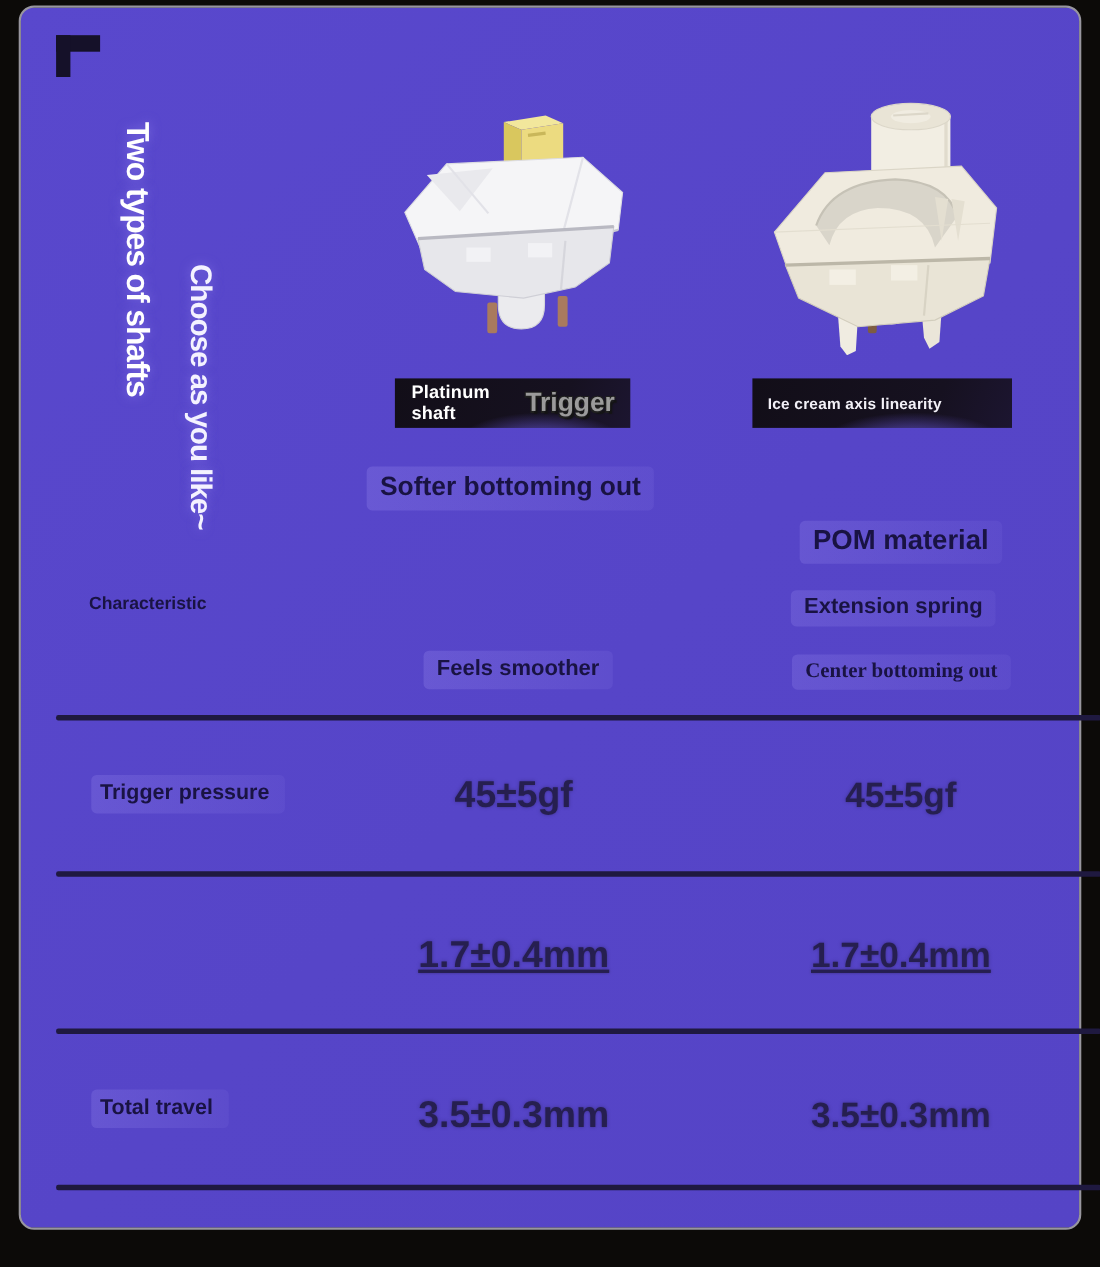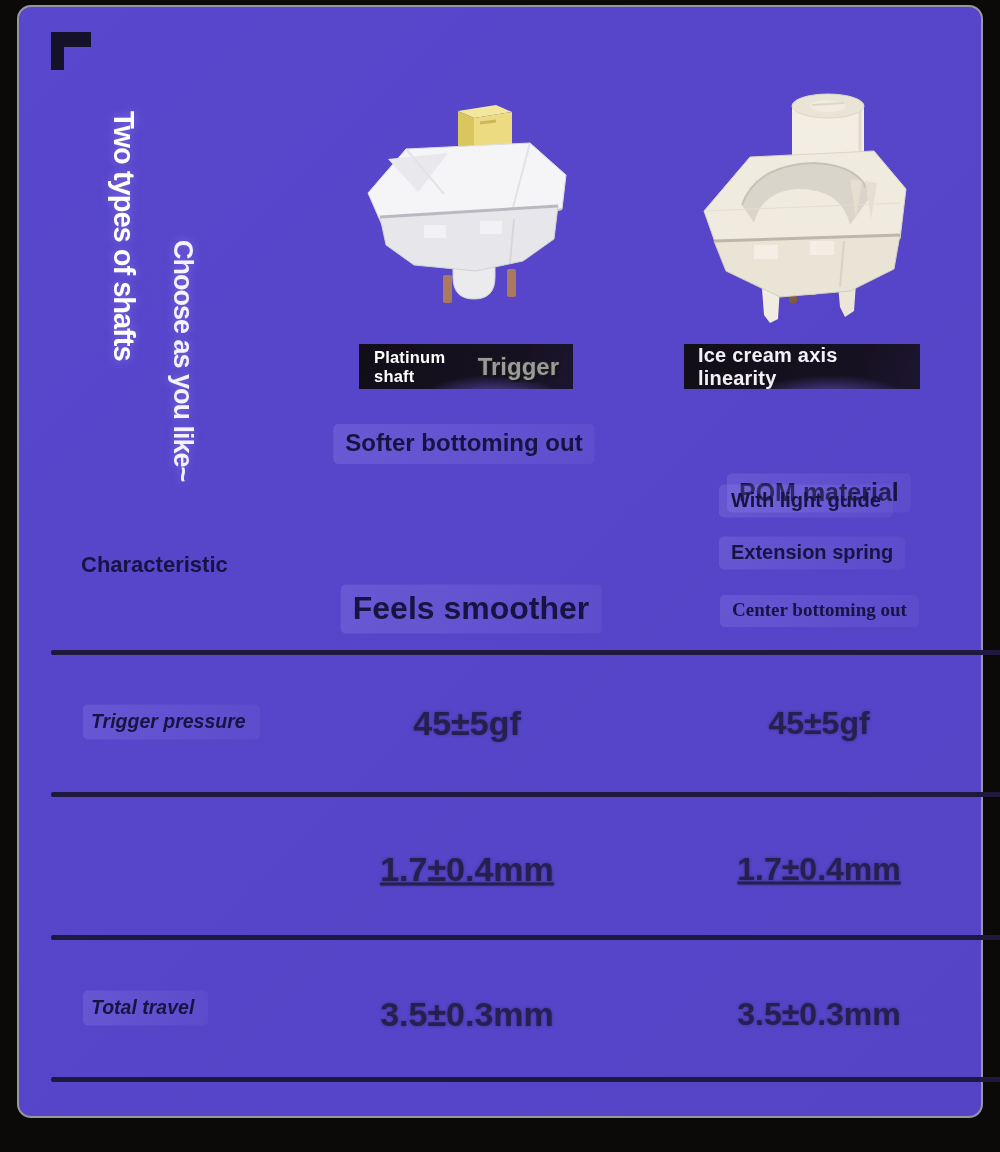--- a/index.html
+++ b/index.html
@@ -59,67 +59,66 @@
     align-items: center;
   }
   .banner-left { left: 340px; width: 214px; justify-content: space-between; padding: 0 14px 0 15px; }
   .banner-right { left: 665px; width: 236px; padding: 0 0 0 14px; }
   .banner-name { font-size: 16.5px; color: #ffffff; letter-spacing: 0.2px; }
   .banner-type {
     font-size: 24px;
     color: #9b9b9b;
     text-shadow: -1px -1px 0 #1f1f1f, 1px -1px 0 #1f1f1f, -1px 1px 0 #1f1f1f, 2px 2px 1px #141414;
   }
-  .banner-name2 { font-size: 20px; color: #f2f0f7; letter-spacing: 0.2px; }
+  .banner-name2 { font-size: 14px; color: #f2f0f7; letter-spacing: 0.2px; }
   .dark { color: #191343; }
   .char-label {
     position: absolute;
-    left: 62px; top: 545px;
-    font-size: 22px;
+    left: 62px; top: 534px;
+    font-size: 16px;
   }
   .feat {
     position: absolute;
     transform: translate(-50%, -50%);
     white-space: nowrap;
     background: linear-gradient(90deg, rgba(168,155,248,0.22), rgba(168,155,248,0.10));
     padding: 5px 12px 7px 12px;
     border-radius: 5px;
   }
   .feat-l {
     position: absolute;
     transform: translate(0, -50%);
     white-space: nowrap;
     background: linear-gradient(90deg, rgba(168,155,248,0.20), rgba(168,155,248,0.08));
     padding: 4px 12px 6px 12px;
     border-radius: 5px;
   }
   .pf0 { left: 445px; top: 437px; font-size: 24px; }
   .pf1 { left: 403px; top: 521px; font-size: 20px; }
-  .pf2 { left: 452px; top: 602px; font-size: 32px; }
+  .pf2 { left: 452px; top: 602px; font-size: 20px; }
   .if0 { left: 708px; top: 438px; font-size: 25px; margin-top: 48px; }
   .if1 { left: 700px; top: 494px; font-size: 20px; }
   .if2 { left: 700px; top: 546px; font-size: 20px; text-align: center; }
   .if3 { left: 701px; top: 604px; font-size: 19px; font-family: Liberation Serif, serif; }
   .divider {
     position: absolute;
     left: 32px; width: 950px; height: 5px;
     background: #1f1940;
     border-radius: 2px;
   }
   .d0 { top: 643px; } .d1 { top: 785px; } .d2 { top: 928px; } .d3 { top: 1070px; }
   .row-label {
     position: absolute;
     left: 64px;
     transform: translate(0, -50%);
     font-size: 19.5px;
     white-space: nowrap;
     background: linear-gradient(90deg, rgba(168,155,248,0.20), rgba(168,155,248,0.08));
     padding: 5px 14px 7px 8px;
     border-radius: 5px;
-    font-style: italic;
   }
   .rl0 { top: 715px; } .rl1 { top: 859px; } .rl2 { top: 1001px; }
   .spec-val {
     position: absolute;
     transform: translate(-50%, -50%);
     font-size: 34px;
     color: #261f50;
     text-shadow: 0 0 3px rgba(38,31,80,0.55);
     white-space: nowrap;
   }
@@ -188,21 +187,20 @@
   <div class="banner banner-right">
     <span class="banner-name2">Ice cream axis linearity</span>
   </div>
 
   <div class="char-label dark">Characteristic</div>
 
   <div class="feat pf0 dark">Softer bottoming out</div>
   <div class="feat pf2 dark">Feels smoother</div>
 
   <div class="feat-l if0 dark">POM material</div>
-  <div class="feat-l if1 dark">With light guide</div>
   <div class="feat-l if2 dark">Extension spring</div>
   <div class="feat-l if3 dark">Center bottoming out</div>
 
   <div class="divider d0"></div>
   <div class="divider d1"></div>
   <div class="divider d2"></div>
   <div class="divider d3"></div>
 
   <div class="row-label rl0 dark">Trigger pressure</div>
   <div class="spec-val vp vy0">45±5gf</div>

